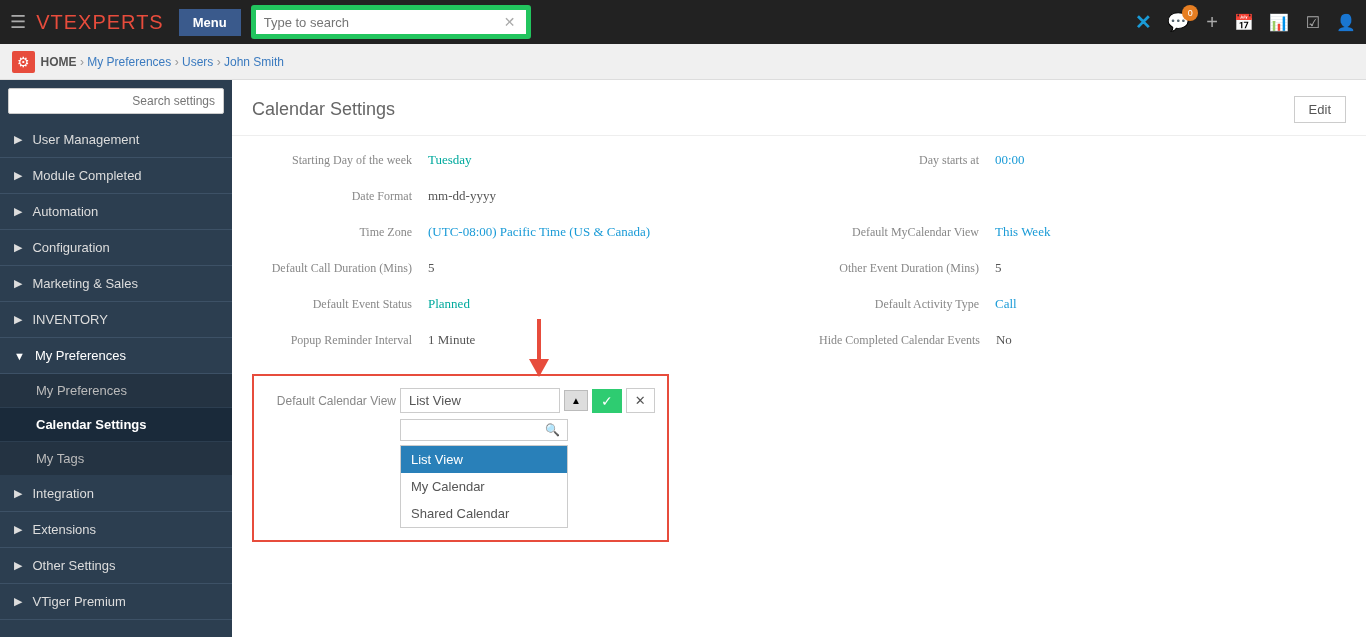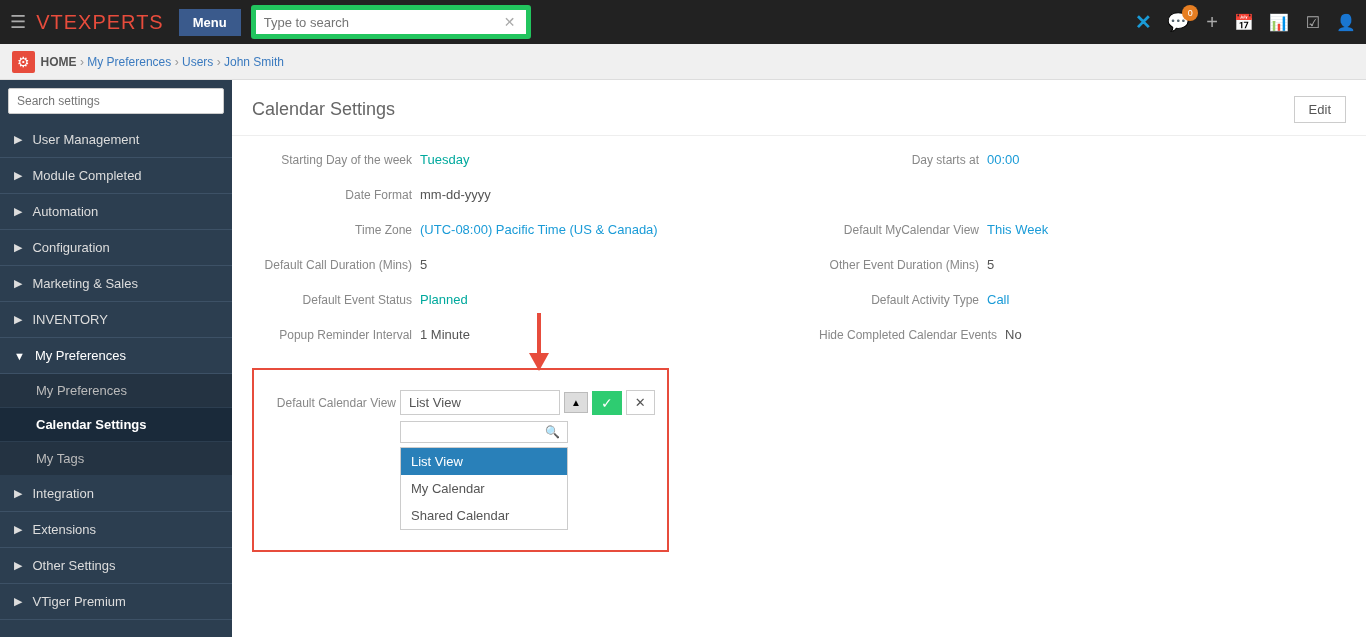--- a/index.html
+++ b/index.html
@@ -92,20 +92,21 @@
     .sidebar-search {
       padding: 8px;
     }
     .sidebar-search input {
       width: 100%;
       padding: 5px 8px;
       border: 1px solid #ccc;
       border-radius: 2px;
       font-size: 12px;
       outline: none;
+      text-align: right;
     }
     .sidebar-item {
       display: flex;
       align-items: center;
       padding: 10px 14px;
       cursor: pointer;
       font-size: 13px;
       color: #ddd;
       border-bottom: 1px solid #3d5166;
     }
@@ -161,21 +162,22 @@
     }
     .settings-row {
       display: grid;
       grid-template-columns: 1fr 1fr;
       gap: 0 40px;
       margin-bottom: 20px;
     }
     .setting-pair {
       display: flex;
       align-items: flex-start;
-      gap: 8px;
+      gap: 16px;
+      font-family: Liberation Serif, serif;
     }
     .setting-label {
       color: #888;
       font-size: 12px;
       min-width: 160px;
       text-align: right;
       flex-shrink: 0;
       padding-top: 1px;
     }
     .setting-value {
@@ -371,21 +373,21 @@
     <div style="position:relative; padding-left:20px; margin-top:-10px;">
       
       <div style="position:absolute; left:292px; top:-55px; z-index:10;">
         <svg width="30" height="60" viewBox="0 0 30 60">
           <line x1="15" y1="0" x2="15" y2="48" stroke="#e74c3c" stroke-width="4"></line>
           <polygon points="15,58 5,40 25,40" fill="#e74c3c"></polygon>
         </svg>
       </div>
 
       
-      <div style="border:2.5px solid #e74c3c; display:inline-block; padding:20px 12px; background:white; min-width:340px;">
+      <div style="border:2.5px solid #e74c3c; display:inline-block; padding:12px 12px; background:white; min-width:340px;">
 
         
         <div style="display:flex; align-items:center; gap:4px; margin-bottom:6px;">
           <span style="color:#888; font-size:12px; min-width:130px; text-align:right;">Default Calendar View</span>
           <div style="border:1px solid #ccc; padding:4px 8px; background:white; font-size:13px; color:#555; min-width:160px;">List View</div>
           <button style="background:#ddd; border:1px solid #bbb; padding:4px 6px; cursor:pointer; font-size:10px;">▲</button>
           <button style="background:#2ecc71; border:none; padding:4px 9px; cursor:pointer; color:white; font-size:14px;">✓</button>
           <button style="background:white; border:1px solid #ccc; padding:4px 8px; cursor:pointer; font-size:13px; color:#555;">✕</button>
         </div>
 

